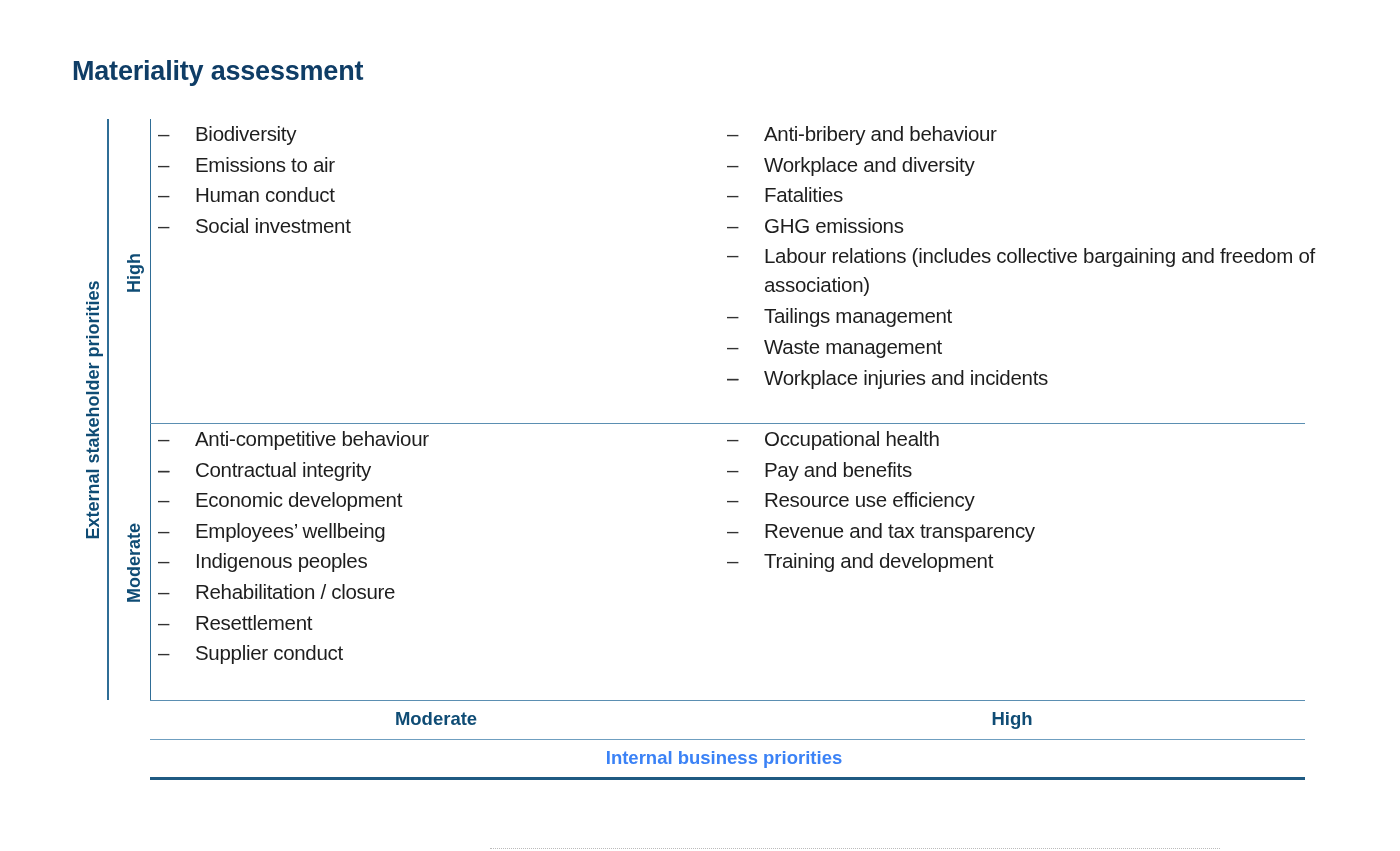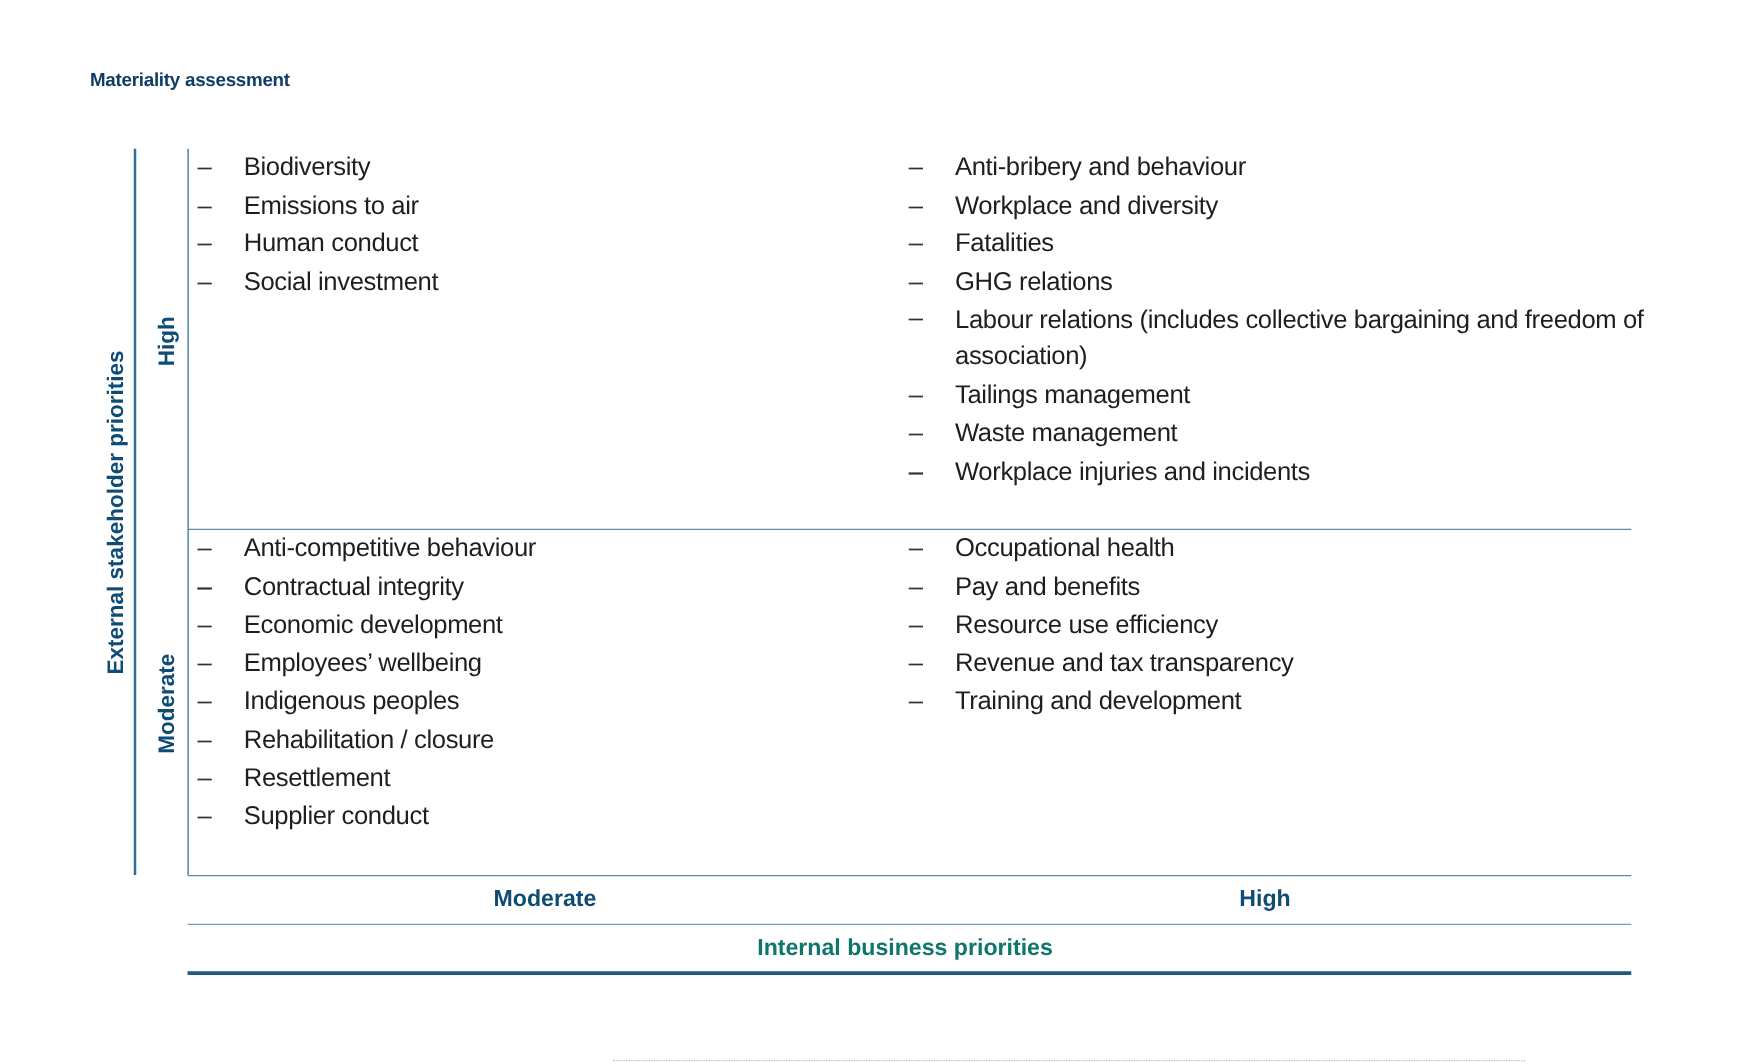--- a/index.html
+++ b/index.html
@@ -13,21 +13,21 @@
       position: relative;
       overflow: hidden;
       font-family: "Liberation Sans", "DejaVu Sans", sans-serif;
       color: #1a1a1a;
     }
     .title {
       position: absolute;
       left: 72px;
       top: 56px;
       margin: 0;
-      font-size: 15px;
+      font-size: 27px;
       font-weight: bold;
       color: #0f3d66;
       letter-spacing: -0.2px;
     }
     
     .outer-vline {
       position: absolute;
       left: 107px;
       top: 119px;
       width: 2px;
@@ -140,21 +140,21 @@
     .col-label.moderate { left: 436px; }
     .col-label.high { left: 1012px; }
 
     .x-axis-title {
       position: absolute;
       top: 747px;
       left: 724px;
       transform: translateX(-50%);
       font-size: 18.5px;
       font-weight: bold;
-      color: #0f766e;
+      color: #3b82f6;
       white-space: nowrap;
     }
 
     
     .clipped-line {
       position: absolute;
       left: 490px;
       top: 846px;
       width: 730px;
       height: 5px;
@@ -182,21 +182,21 @@
   <li><span class="dash">–</span><span>Biodiversity</span></li>
   <li><span class="dash">–</span><span>Emissions to air</span></li>
   <li><span class="dash">–</span><span>Human conduct</span></li>
   <li><span class="dash">–</span><span>Social investment</span></li>
 </ul>
 
 <ul class="quadrant q-high-high">
   <li><span class="dash">–</span><span>Anti-bribery and behaviour</span></li>
   <li><span class="dash">–</span><span>Workplace and diversity</span></li>
   <li><span class="dash">–</span><span>Fatalities</span></li>
-  <li><span class="dash">–</span><span>GHG relations</span></li>
+  <li><span class="dash">–</span><span>GHG emissions</span></li>
   <li style="line-height:28.5px; padding-top:1px; padding-bottom:2px;"><span class="dash">–</span><span>Labour relations (includes collective bargaining and freedom of association)</span></li>
   <li><span class="dash">–</span><span>Tailings management</span></li>
   <li><span class="dash">–</span><span>Waste management</span></li>
   <li><span class="dash">–</span></li>
   <li><span class="dash">–</span><span>Workplace injuries and incidents</span></li>
 </ul>
 
 <div class="hline-mid"></div>
 
 <ul class="quadrant q-mod-moderate">

